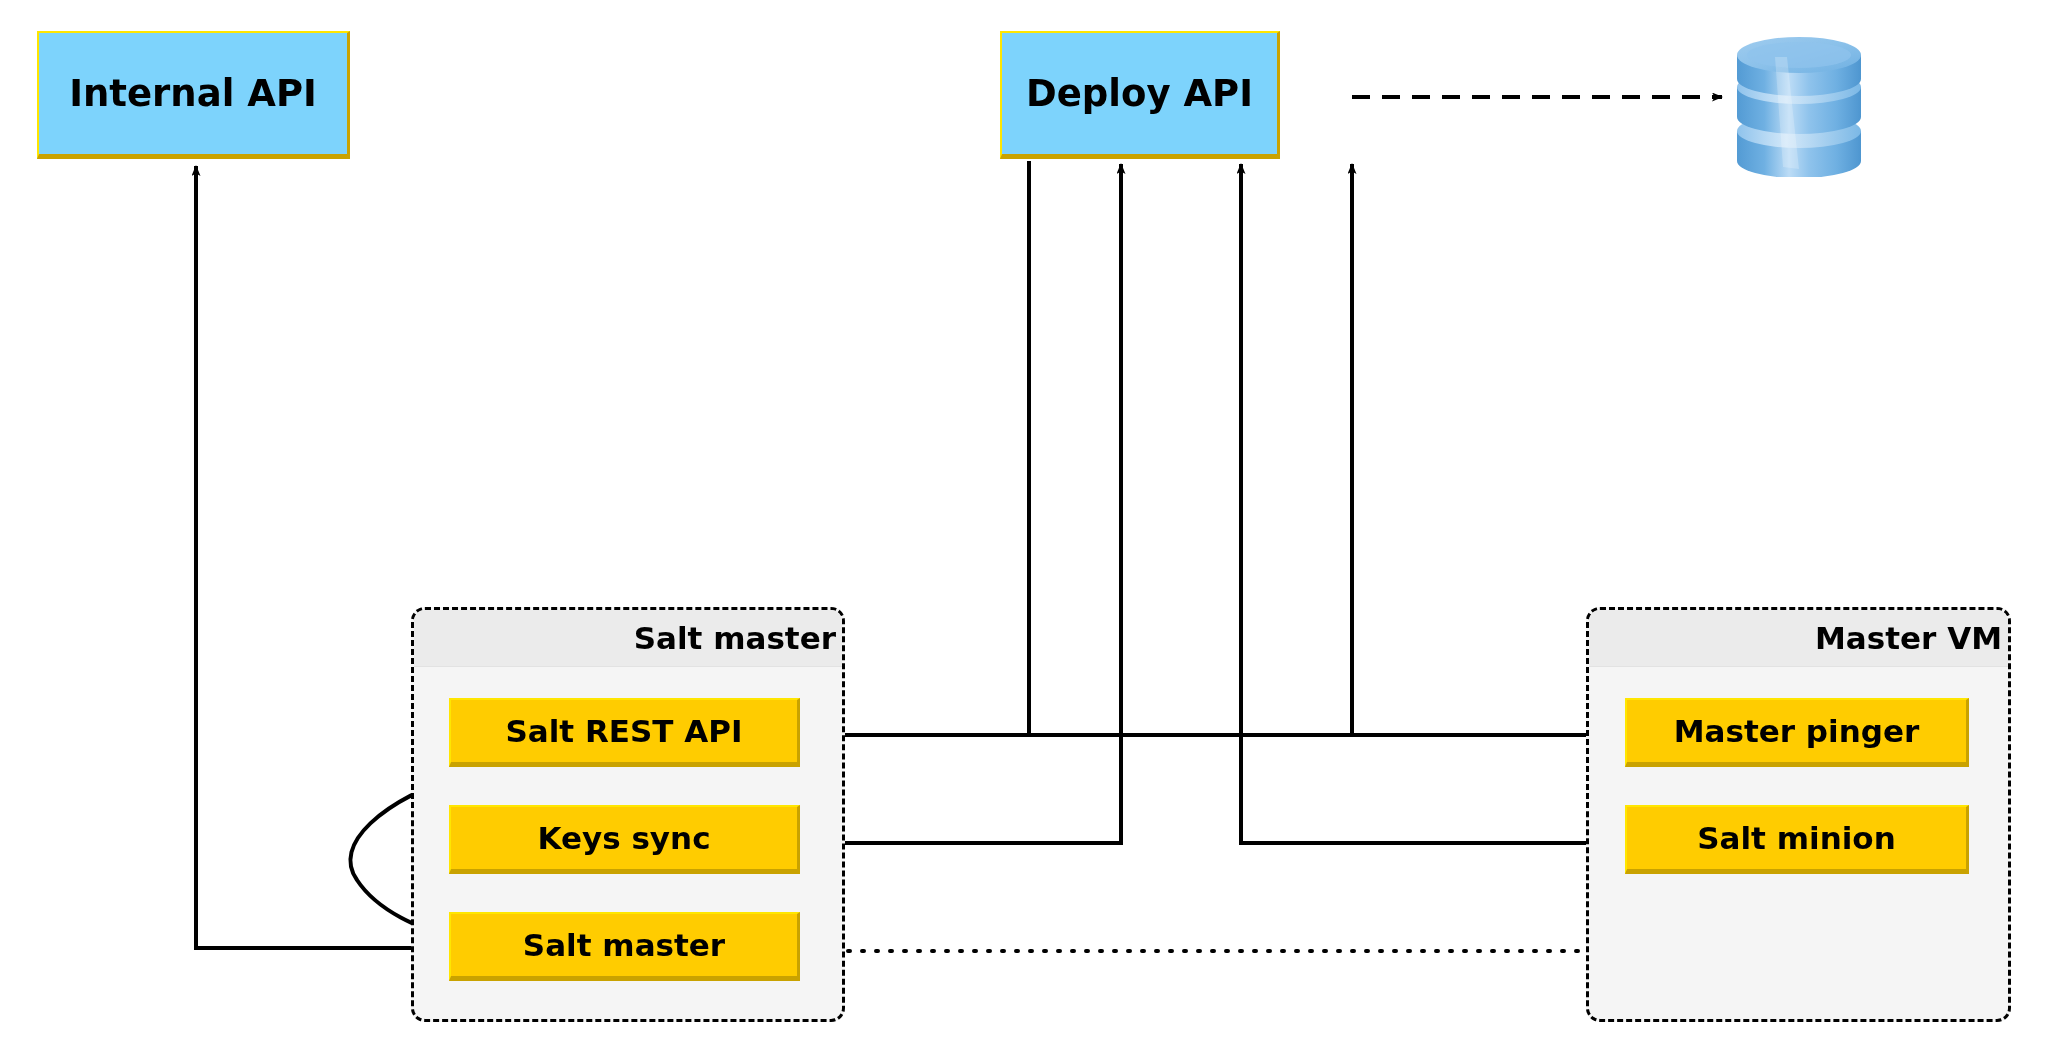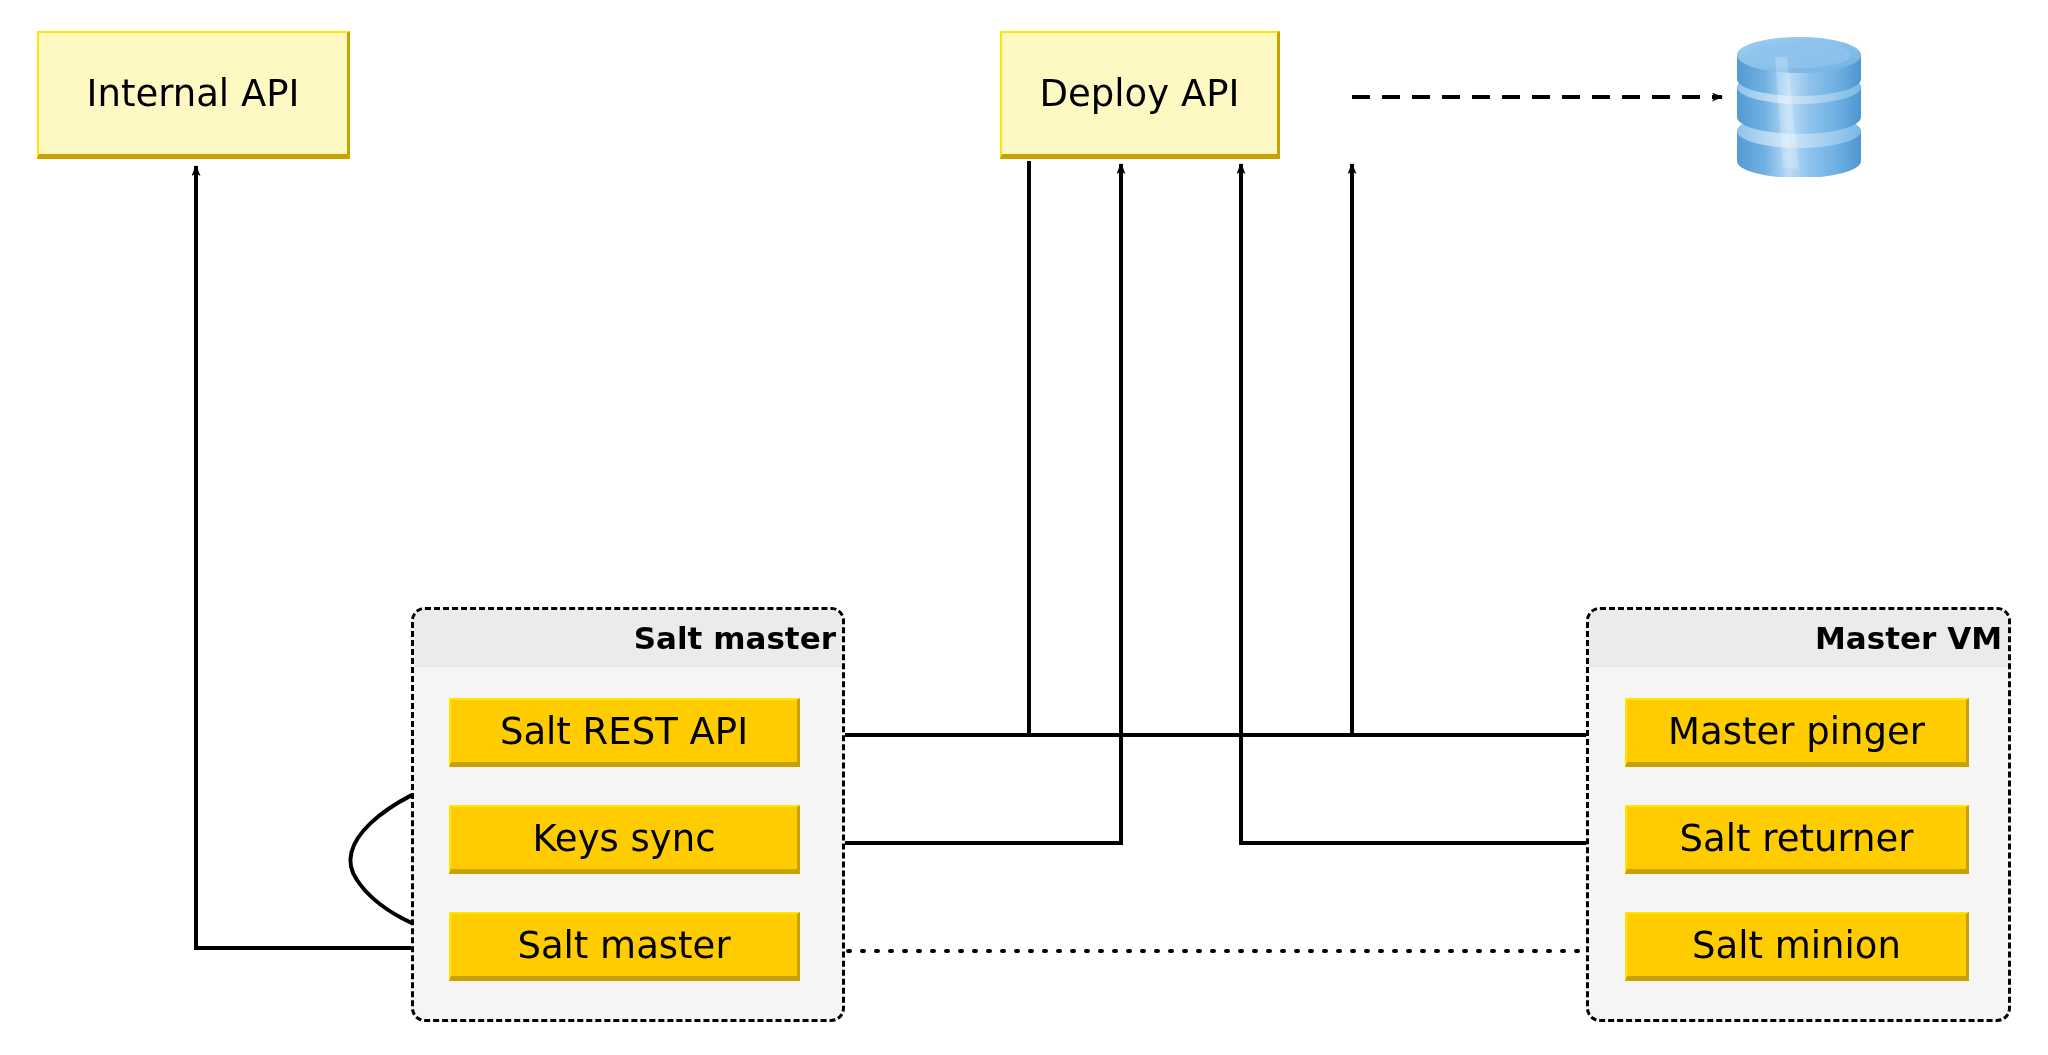--- a/index.html
+++ b/index.html
@@ -19,31 +19,31 @@
     position: absolute;
     left: 0; top: 0;
     width: 2048px;
     height: 1055px;
     pointer-events: none;
   }
 
   
   .node-box {
     position: absolute;
-    background: #fef9c3;
+    background: #7dd3fc;
     border-top: 2px solid #FFE600;
     border-left: 2px solid #FFE600;
     border-right: 3px solid #C9A200;
     border-bottom: 5px solid #C9A200;
     box-sizing: border-box;
     display: flex;
     align-items: center;
     justify-content: center;
     color: #000000;
-    font-weight: normal;
+    font-weight: bold;
   }
   .node-box .node-label { pointer-events: none; }
 
   #node-internal-api {
     left: 37px; top: 31px;
     width: 313px; height: 128px;
     font-size: 37px;
   }
   #node-deploy-api {
     left: 1000px; top: 31px;
@@ -102,22 +102,22 @@
     background: #FFCC00;
     border-top: 2px solid #FFE600;
     border-left: 2px solid #FFE600;
     border-right: 3px solid #C9A200;
     border-bottom: 5px solid #C9A200;
     box-sizing: border-box;
     height: 69px;
     display: flex;
     align-items: center;
     justify-content: center;
-    font-size: 37px;
-    font-weight: normal;
+    font-size: 31px;
+    font-weight: bold;
     color: #000;
     margin-bottom: 38px;
   }
 
   #cluster-salt-master {
     left: 411px; top: 607px;
     width: 434px; height: 415px;
   }
   #cluster-salt-master .cluster-item {
     margin-left: 35px;
@@ -239,21 +239,18 @@
     </div>
   </div>
 
   <div id="cluster-inside-vm" class="cluster">
     <div class="cluster-title">Master VM</div>
     <div class="cluster-body">
       <div class="cluster-item">
         <span>Master pinger</span>
       </div>
       <div class="cluster-item">
-        <span>Salt returner</span>
-      </div>
-      <div class="cluster-item">
         <span>Salt minion</span>
       </div>
     </div>
   </div>
 
 </div>
 
 </body></html>

